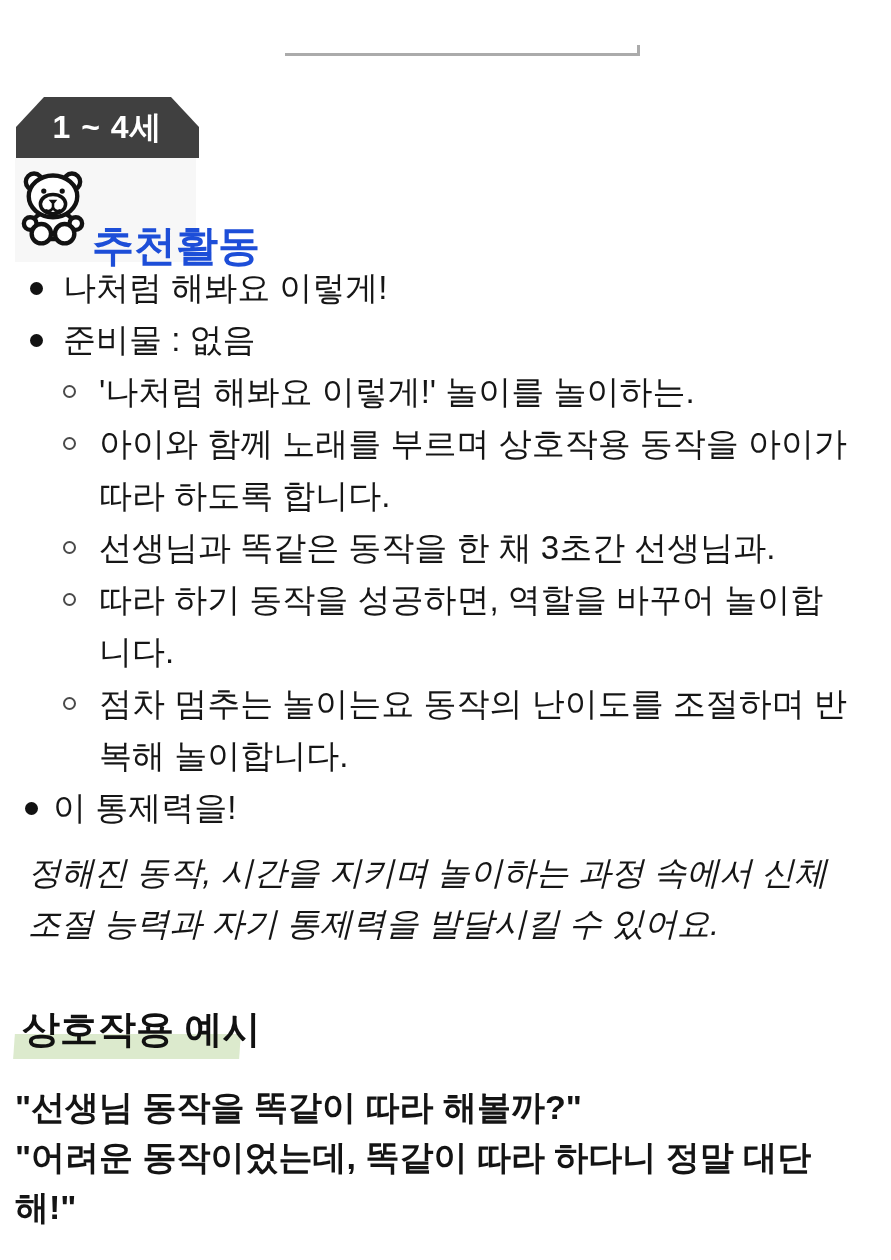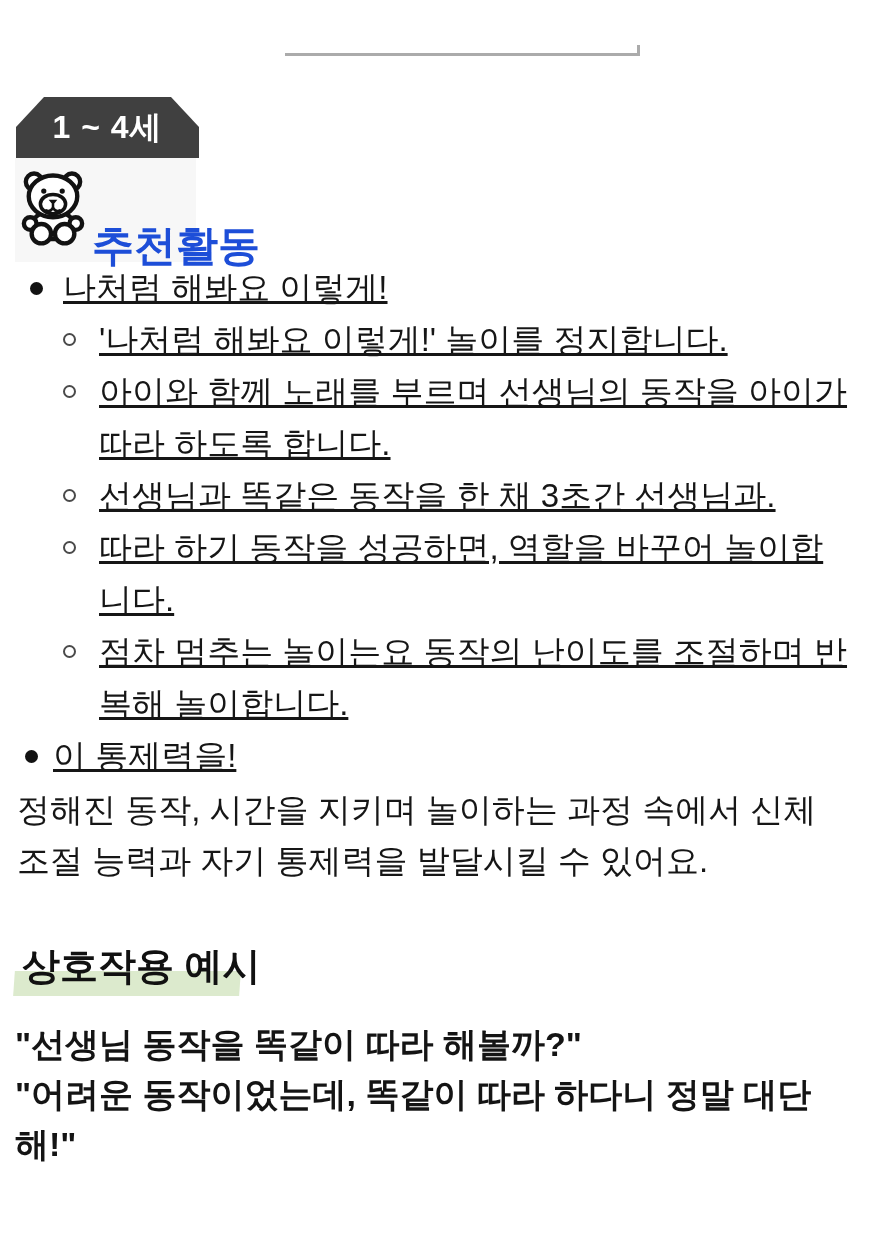--- a/index.html
+++ b/index.html
@@ -64,21 +64,21 @@
   .content {
     position: absolute;
     left: 0; top: 262px;
     width: 891px;
     box-sizing: border-box;
     padding: 0 42px 0 15px;
     font-size: 33px;
     line-height: 52px;
   }
 
-  .row { display: flex; align-items: flex-start; text-decoration: underline; }
+  .row { display: flex; align-items: flex-start; }
   .row .text { flex: 1; }
 
   .dot {
     flex: none;
     width: 13px; height: 13px;
     border-radius: 50%;
     background: #121212;
     margin: 20px 20px 0 15px;
   }
   .row.closing .dot { margin-left: 10px; margin-right: 15px; }
@@ -88,21 +88,22 @@
     width: 13px; height: 13px;
     box-sizing: border-box;
     border: 2px solid #4a4a4a;
     border-radius: 50%;
     background: transparent;
     margin: 19px 23px 0 48px;
   }
 
   .description {
     line-height: 51px;
-    margin: 2px;
+    margin: 13px;
+    font-style: italic;
   }
 
   .section-heading {
     position: relative;
     margin: 58px 0 12px 7px;
     font-size: 38px;
     line-height: 44px;
     font-weight: bold;
     color: #111111;
     width: fit-content;
@@ -165,28 +166,32 @@
 </svg>
 
 <div class="activity-title">추천활동</div>
 
 <div class="content">
 
   <div class="row">
     <span class="dot"></span>
     <span class="text">나처럼 해봐요 이렇게!</span>
   </div>
-
-  <div class="row sub">
-    <span class="ring"></span>
-    <span class="text">'나처럼 해봐요 이렇게!' 놀이를 정지합니다.</span>
-  </div>
-  <div class="row sub">
-    <span class="ring"></span>
-    <span class="text">아이와 함께 노래를 부르며 선생님의 동작을 아이가 따라 하도록 합니다.</span>
+  <div class="row">
+    <span class="dot"></span>
+    <span class="text">준비물 : 없음</span>
+  </div>
+
+  <div class="row sub">
+    <span class="ring"></span>
+    <span class="text">'나처럼 해봐요 이렇게!' 놀이를 놀이하는.</span>
+  </div>
+  <div class="row sub">
+    <span class="ring"></span>
+    <span class="text">아이와 함께 노래를 부르며 상호작용 동작을 아이가 따라 하도록 합니다.</span>
   </div>
   <div class="row sub">
     <span class="ring"></span>
     <span class="text">선생님과 똑같은 동작을 한 채 3초간 선생님과.</span>
   </div>
   <div class="row sub">
     <span class="ring"></span>
     <span class="text">따라 하기 동작을 성공하면, 역할을 바꾸어 놀이합니다.</span>
   </div>
   <div class="row sub">

